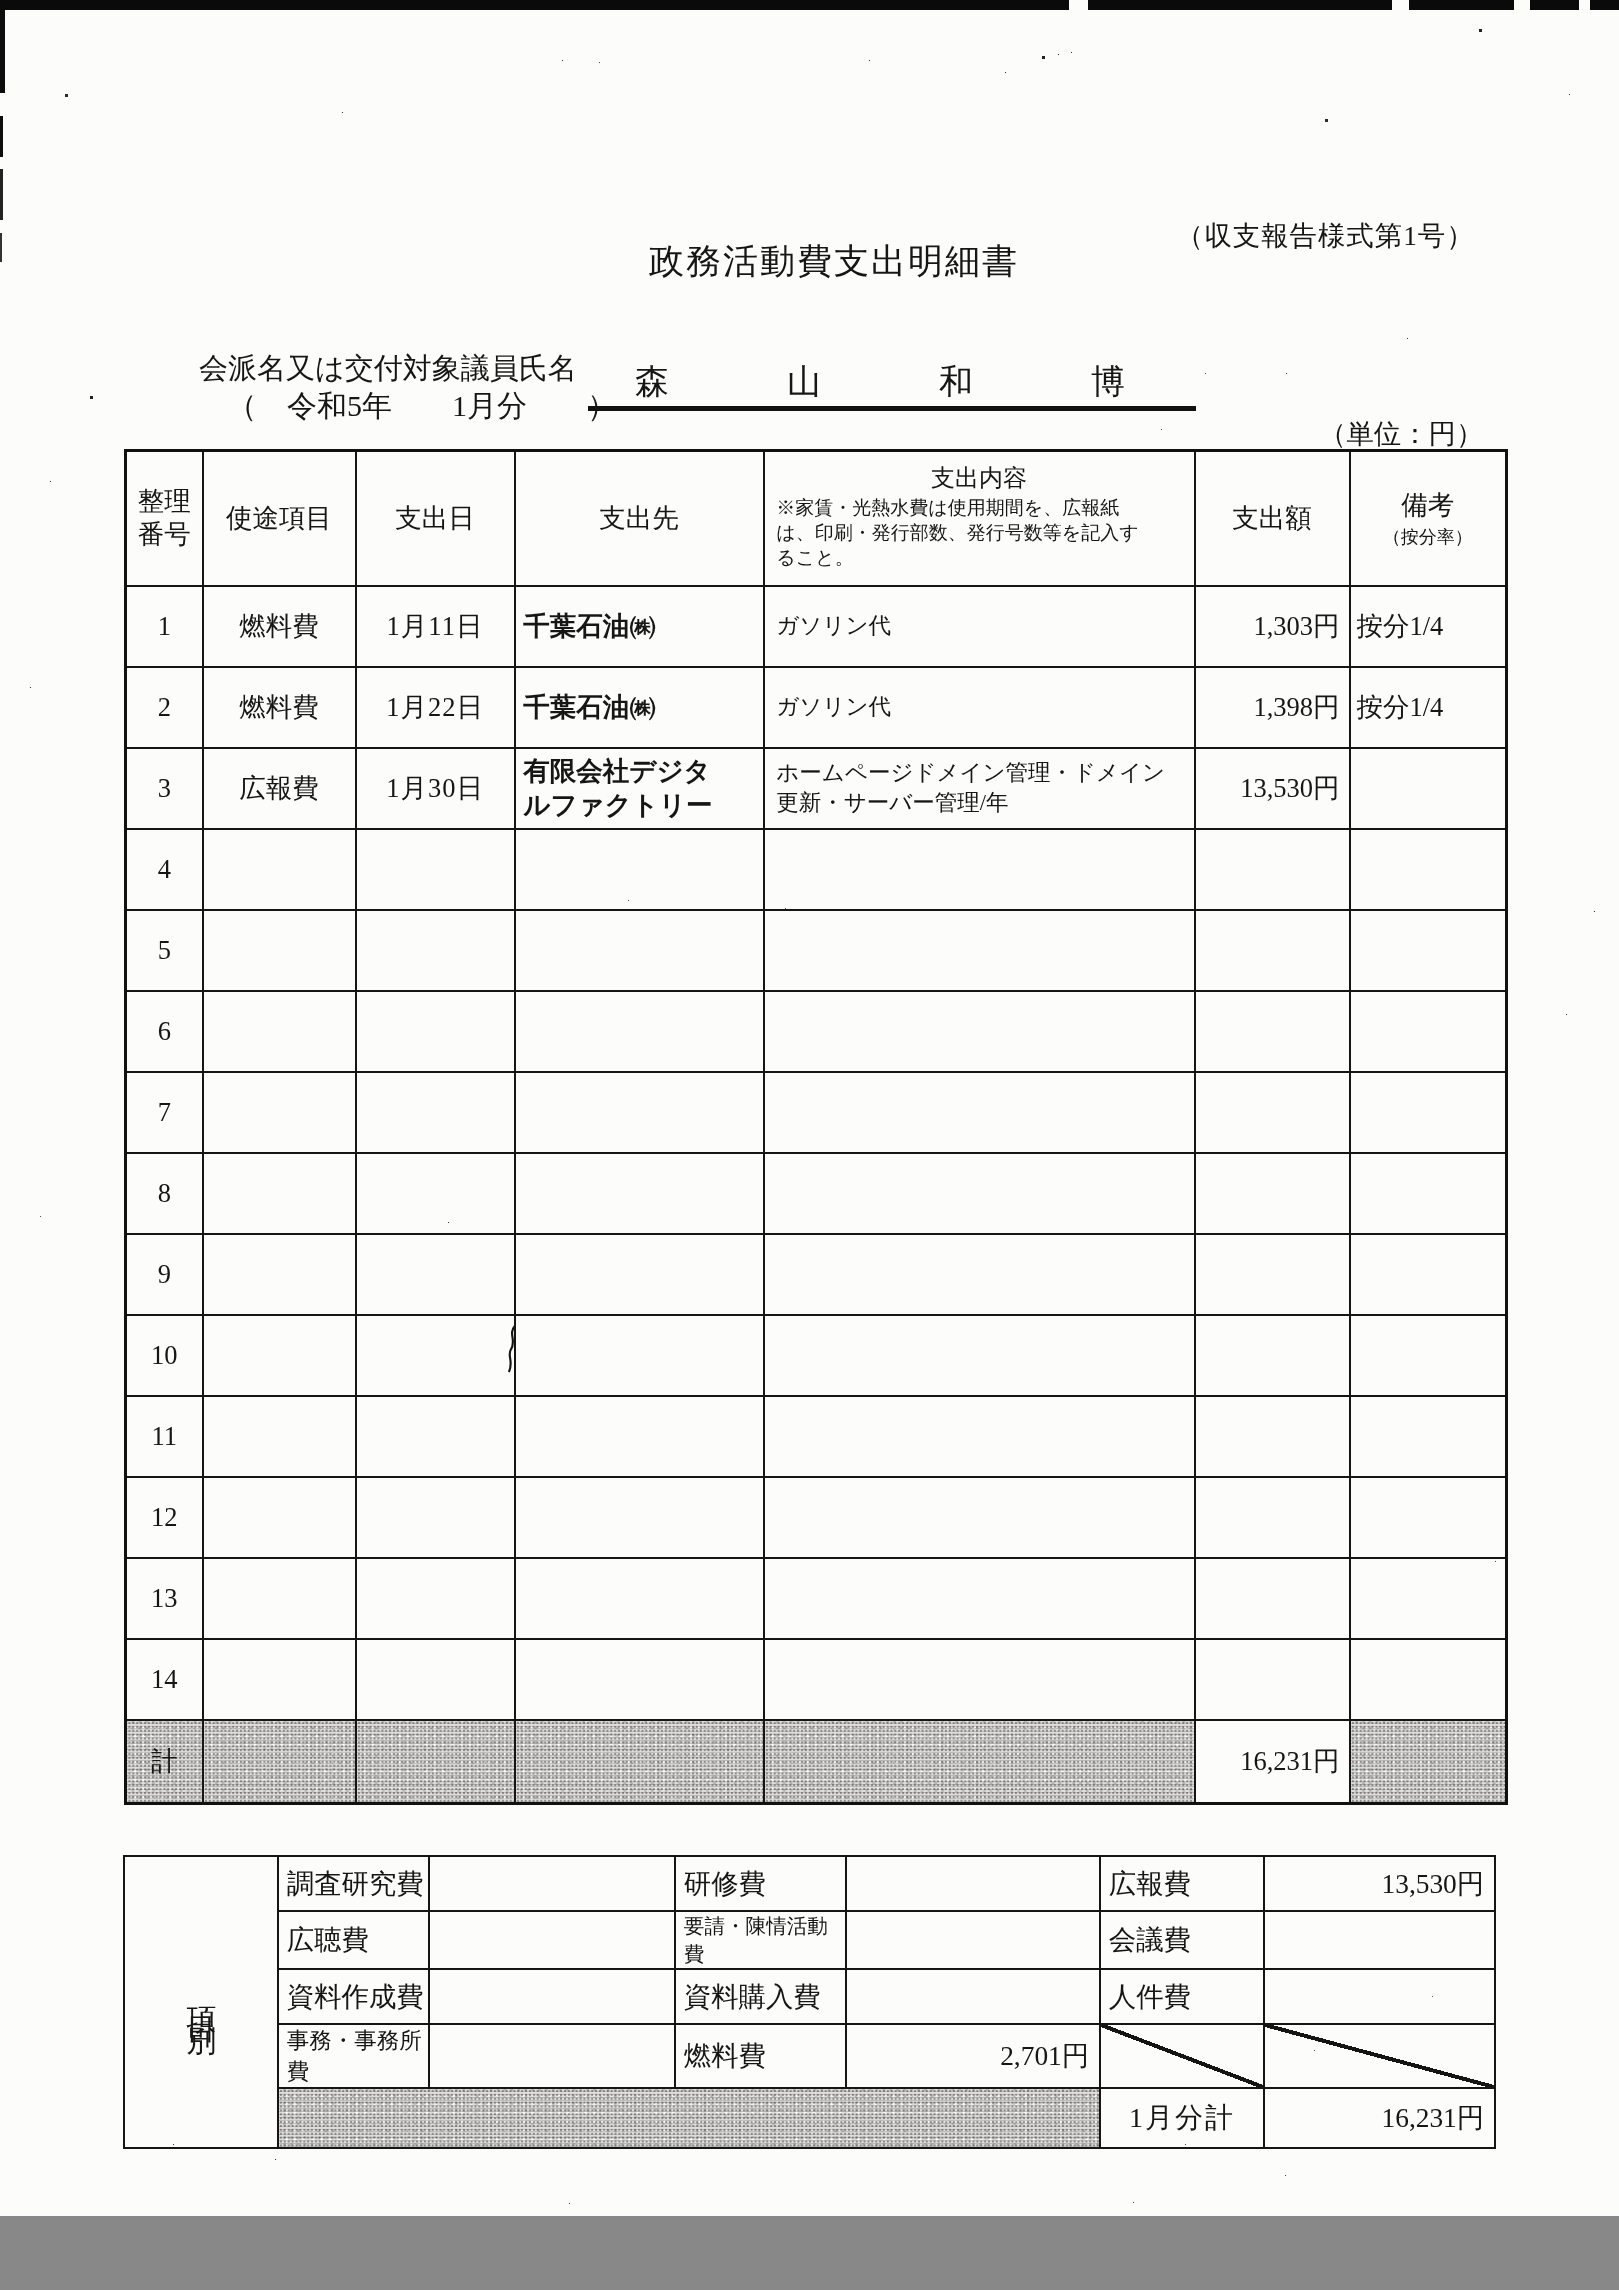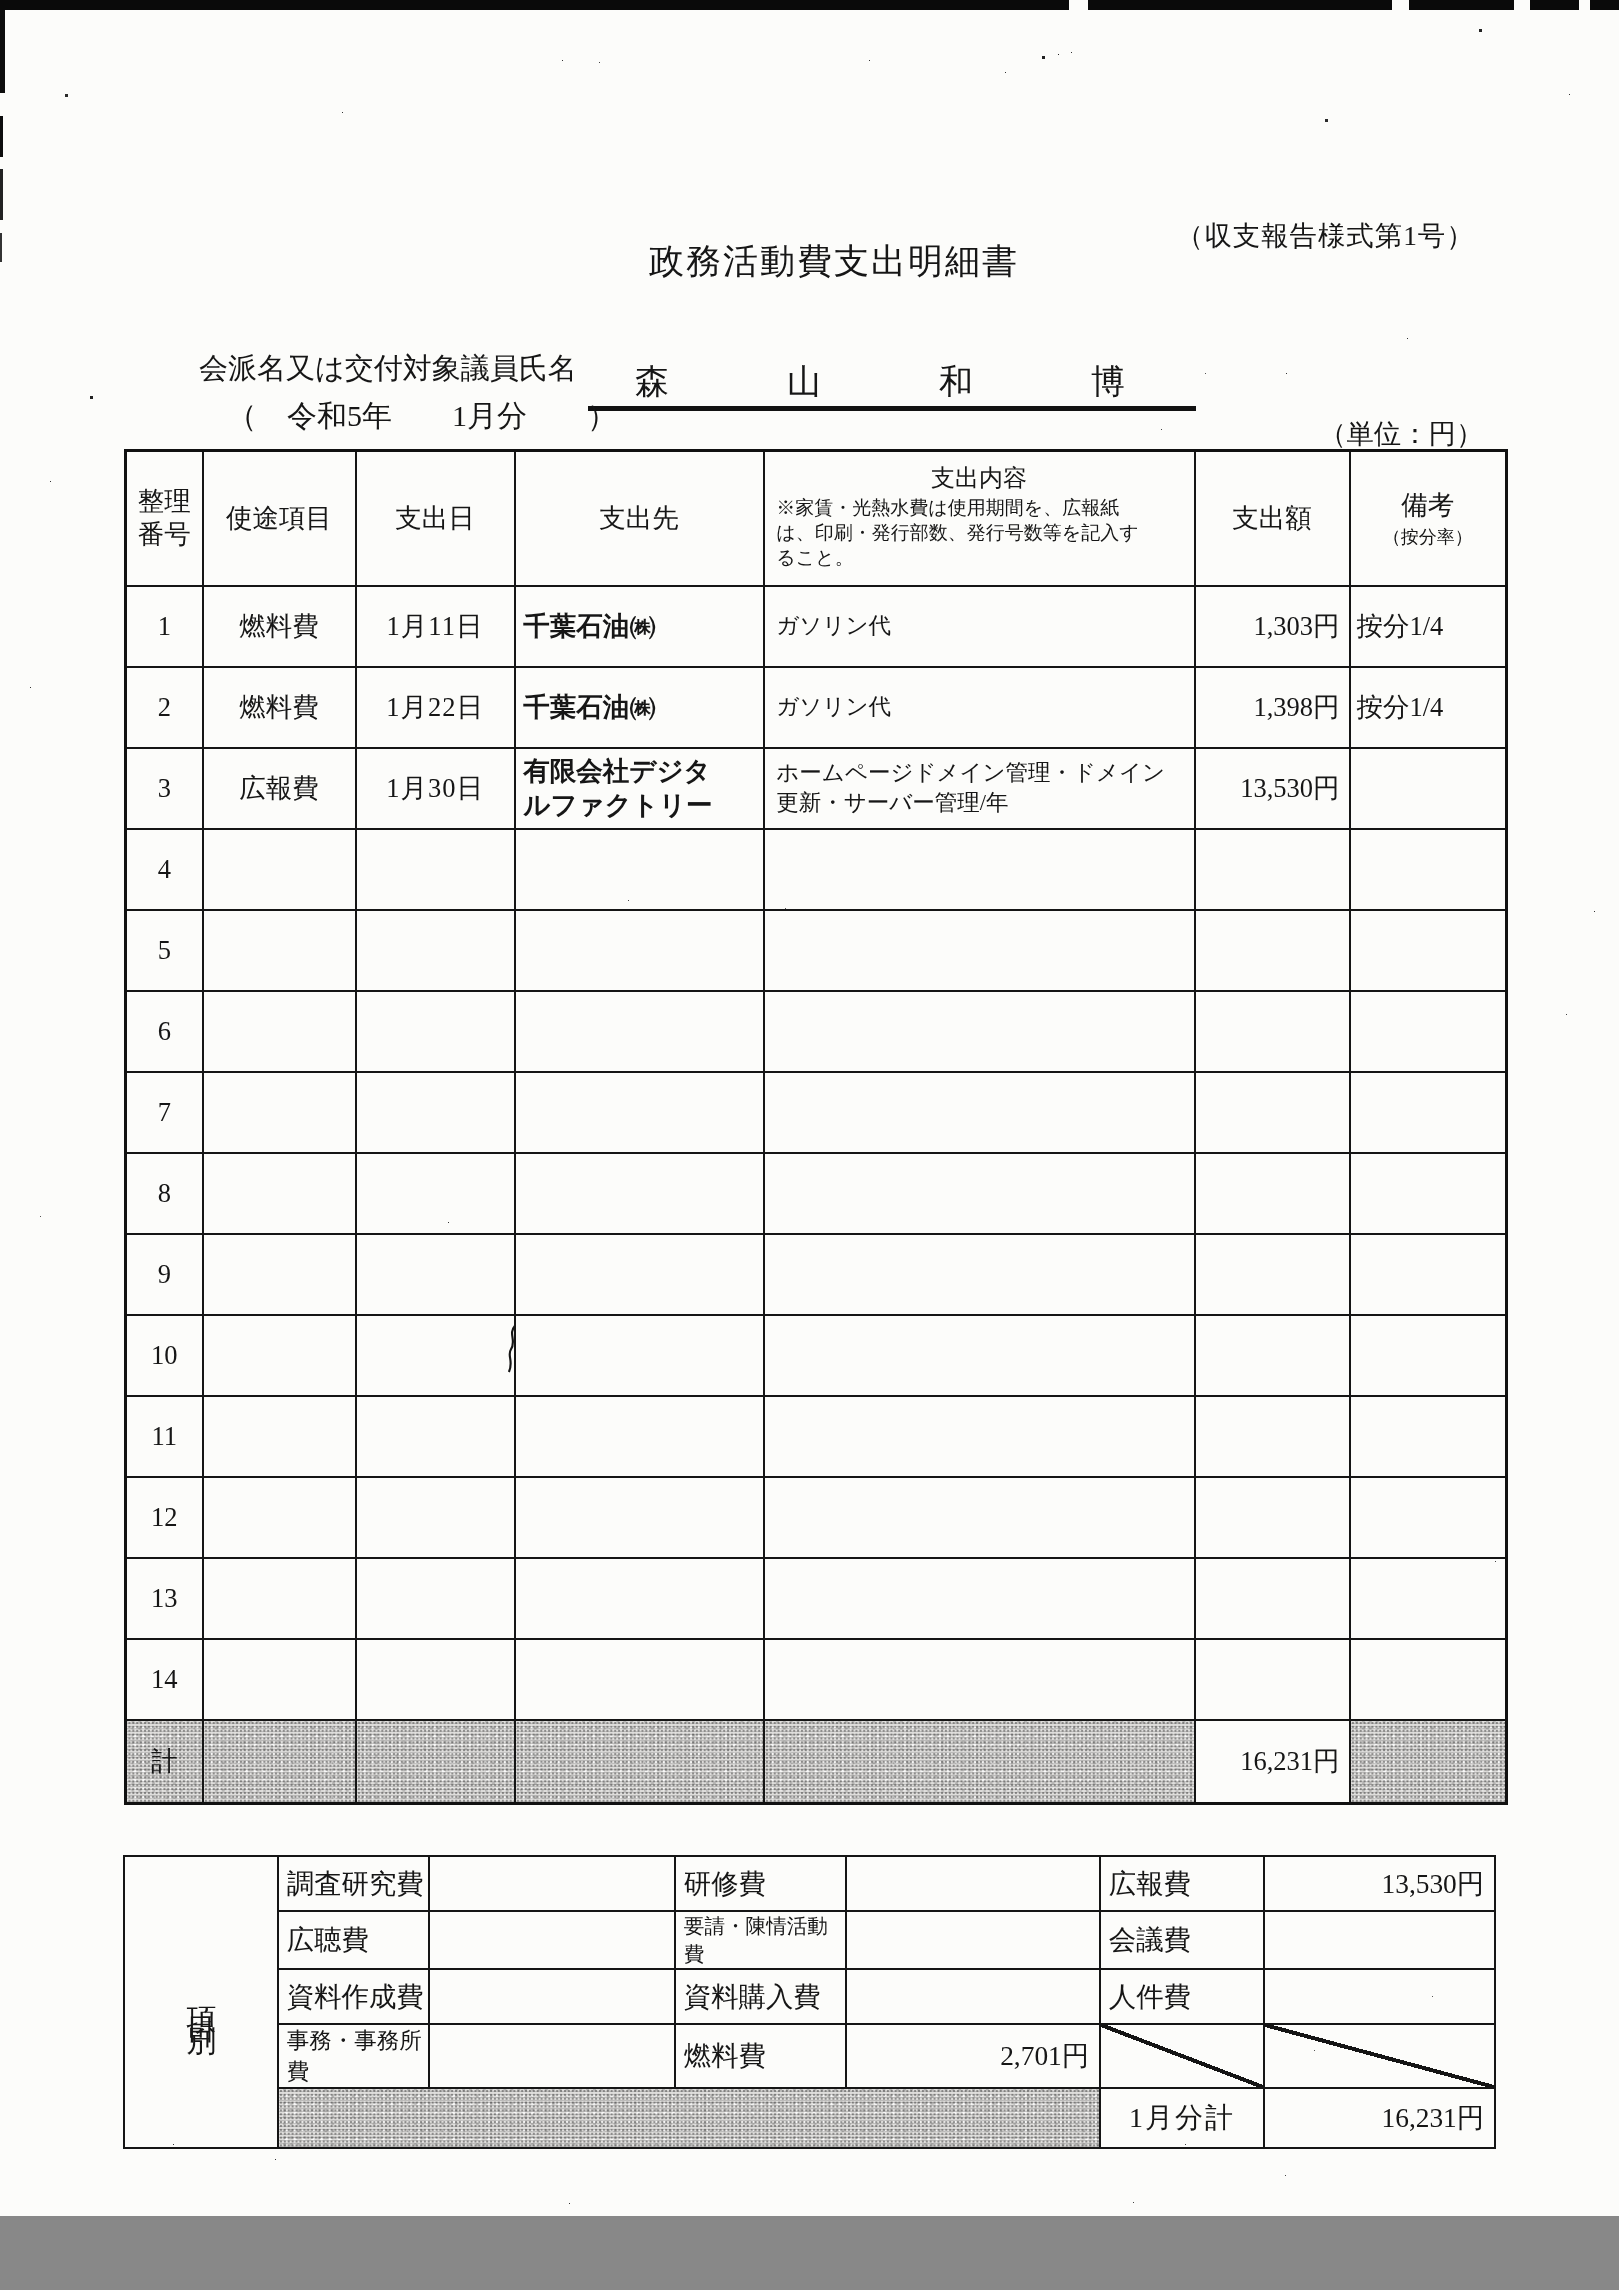--- a/index.html
+++ b/index.html
@@ -40,21 +40,21 @@
       1132px 2201px 0 -1px #444, 568px 2202px 0 -1px #333, 676px 2245px 0 -1px #444,
       255px 2284px 0 -1px #444, 1313px 2049px 0 -1px #555, 1431px 1995px 0 -1px #555;
   }
   .squiggle{ position:absolute; left:505px; top:1325px; }
   
   .form-code{ position:absolute; left:1176px; top:218px; font-size:27.4px; letter-spacing:1px; }
   .doc-title{ position:absolute; left:649px; top:238px; font-size:35px; letter-spacing:2px; }
   .name-label{ position:absolute; left:199px; top:349px; font-size:29px; }
   .name-line{ position:absolute; left:588px; top:406px; width:608px; height:4.9px; background:#121212; }
   .name-chars{ position:absolute; left:635px; top:359px; width:490px; display:flex; justify-content:space-between; font-size:34px; }
-  .period{ position:absolute; left:227px; top:396px; font-size:30px; }
+  .period{ position:absolute; left:227px; top:386px; font-size:30px; }
   .unit-note{ position:absolute; left:1319px; top:416px; font-size:27.4px; }
   
   table{ border-collapse:collapse; table-layout:fixed; }
   td,th{ border:2px solid #151515; font-weight:normal; overflow:hidden; }
   .expense-table{ position:absolute; left:124px; top:449px; width:1381px; border:3.9px solid #111; }
   .expense-table td, .expense-table th{ font-size:26.5px; }
   .expense-table .hrow th{ height:135px; text-align:center; vertical-align:middle; }
   .expense-table .drow td{ height:81px; }
   .expense-table .trow td{ height:84px; }
   .no-head{ white-space:pre-line; line-height:1.25; }

